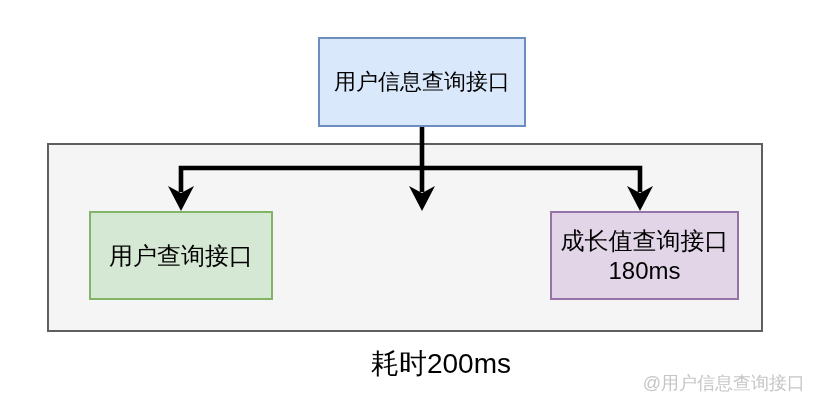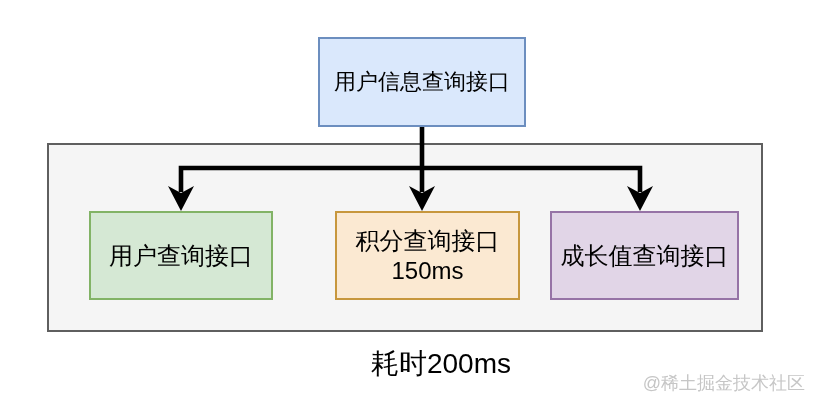--- a/index.html
+++ b/index.html
@@ -117,25 +117,22 @@
     <path class="head" d="M627 186 L640 211 L653 186 L640 193 Z" style="fill: rgb(0, 0, 0);"></path>
   </svg>
 
   <div class="node node-root" style="background: rgb(218, 232, 252); border-color: rgb(108, 142, 191);">
     <span>用户信息查询接口</span>
   </div>
 
   <div class="node node-child node-child-0" style="background: rgb(213, 232, 212); border-color: rgb(130, 179, 102);">
     <span>用户查询接口</span>
   </div>
-  <div class="node node-child node-child-1" style="background: rgb(251, 233, 210); border-color: rgb(199, 151, 61);">
-    <span>积分查询接口</span>
-    <span>150ms</span>
-  </div>
   <div class="node node-child node-child-2" style="background: rgb(225, 213, 231); border-color: rgb(150, 115, 166);">
     <span>成长值查询接口</span>
+    <span>180ms</span>
   </div>
 
   <div class="caption">耗时200ms</div>
 
-  <div class="watermark">@稀土掘金技术社区</div>
+  <div class="watermark">@用户信息查询接口</div>
 
 </div>
 
 </body></html>

